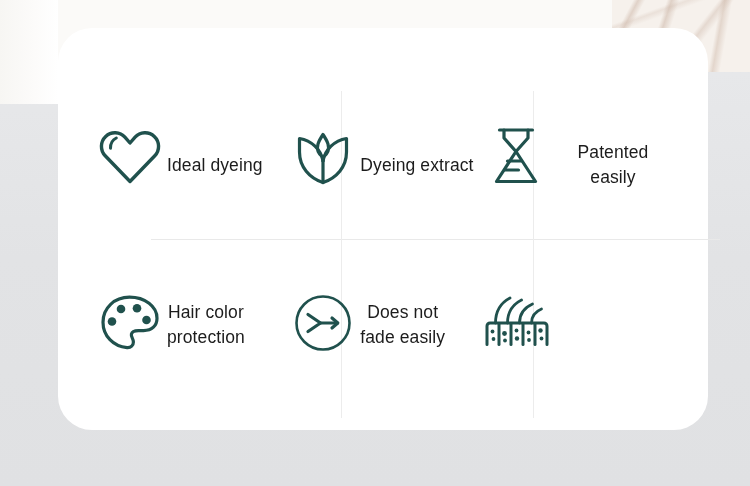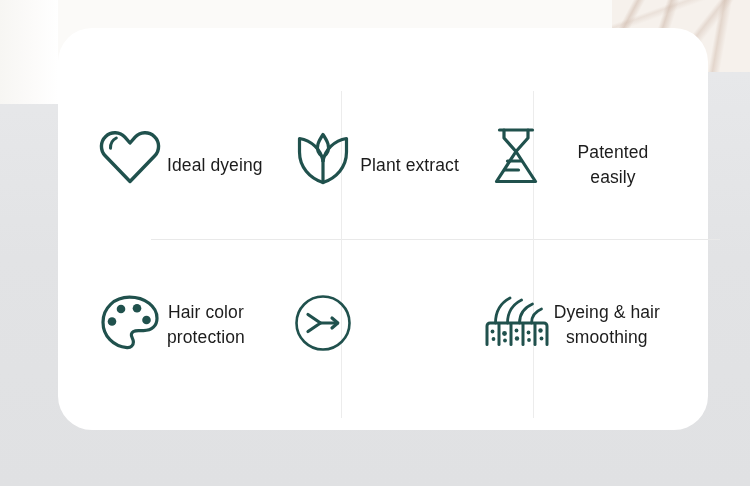--- a/index.html
+++ b/index.html
@@ -175,21 +175,21 @@
 
       <div class="cell row1">
         <div class="icon-wrap">
           <svg width="56" height="58" viewBox="0 0 56 58" fill="none" stroke="#20514d" stroke-width="3.2" stroke-linecap="round" stroke-linejoin="round">
             <path d="M28 54.5 C14.5 50.0 4.5 39.0 4.5 24.0 L4.5 10.5 C16.5 12.5 26.0 21.5 28 33.0"></path>
             <path d="M28 54.5 C41.5 50.0 51.5 39.0 51.5 24.0 L51.5 10.5 C39.5 12.5 30.0 21.5 28 33.0"></path>
             <path d="M28 29.5 C23.5 26.0 21.5 21.0 23.0 16.0 C24.0 12.5 26.0 9.5 28 6.5 C30 9.5 32.0 12.5 33.0 16.0 C34.5 21.0 32.5 26.0 28 29.5 Z"></path>
             <path d="M28 29.5 L28 54.0"></path>
           </svg>
         </div>
-        <div class="cell-label">Plant extract</div>
+        <div class="cell-label">Dyeing extract</div>
       </div>
 
       <div class="cell row1">
         <div class="icon-wrap">
           <svg width="52" height="62" viewBox="0 0 52 62" fill="none" stroke="#20514d" stroke-width="3.2" stroke-linecap="round" stroke-linejoin="round">
             <path d="M9.5 4.0 L42.5 4.0"></path>
             <path d="M14.0 4.0 L14.0 12.0 L26.0 25.5 L26.0 25.5 L38.0 12.0 L38.0 4.0"></path>
             <path d="M26.0 25.5 L45.5 55.5 L6.5 55.5 Z"></path>
             <path d="M17.5 35.0 L31.0 35.0"></path>
             <path d="M15.0 44.0 L28.5 44.0"></path>
@@ -214,20 +214,22 @@
 
       <div class="cell row2">
         <div class="icon-wrap">
           <svg width="60" height="60" viewBox="0 0 60 60" fill="none" stroke="#20514d" stroke-width="2.6" stroke-linecap="round" stroke-linejoin="round">
             <circle cx="30" cy="30" r="26.5"></circle>
             <path d="M15.0 21.5 L27.5 30.0 L15.0 38.5" stroke-width="3.2"></path>
             <path d="M27.5 30.0 L44.5 30.0" stroke-width="3.2"></path>
             <path d="M39.0 25.0 L44.8 30.0 L39.0 35.0" stroke-width="3.2"></path>
           </svg>
         </div>
+        <div class="cell-label">Does not
+fade easily</div>
       </div>
 
       <div class="cell row2">
         <div class="icon-wrap">
           <svg width="68" height="58" viewBox="0 0 68 58" fill="none" stroke="#20514d" stroke-width="3.0" stroke-linecap="round" stroke-linejoin="round">
 
             <path d="M4.0 50.5 L4.0 32.0 C4.0 30.3 5.3 29.0 7.0 29.0 L61.0 29.0 C62.7 29.0 64.0 30.3 64.0 32.0 L64.0 50.5"></path>
 
             <path d="M16.0 29.5 L16.0 50.5"></path>
             <path d="M28.0 29.5 L28.0 50.5"></path>
@@ -244,19 +246,17 @@
             <circle cx="21.5" cy="39.5" r="2.4" fill="#20514d" stroke="none"></circle>
             <circle cx="22.0" cy="46.5" r="1.9" fill="#20514d" stroke="none"></circle>
             <circle cx="33.5" cy="36.5" r="1.9" fill="#20514d" stroke="none"></circle>
             <circle cx="34.0" cy="44.5" r="2.2" fill="#20514d" stroke="none"></circle>
             <circle cx="45.5" cy="38.5" r="1.9" fill="#20514d" stroke="none"></circle>
             <circle cx="46.0" cy="46.0" r="1.9" fill="#20514d" stroke="none"></circle>
             <circle cx="57.5" cy="36.5" r="2.2" fill="#20514d" stroke="none"></circle>
             <circle cx="58.5" cy="44.5" r="1.9" fill="#20514d" stroke="none"></circle>
           </svg>
         </div>
-        <div class="cell-label">Dyeing &amp; hair
-smoothing</div>
       </div>
 
     </div>
   </div>
 </div>
 
 </body></html>

